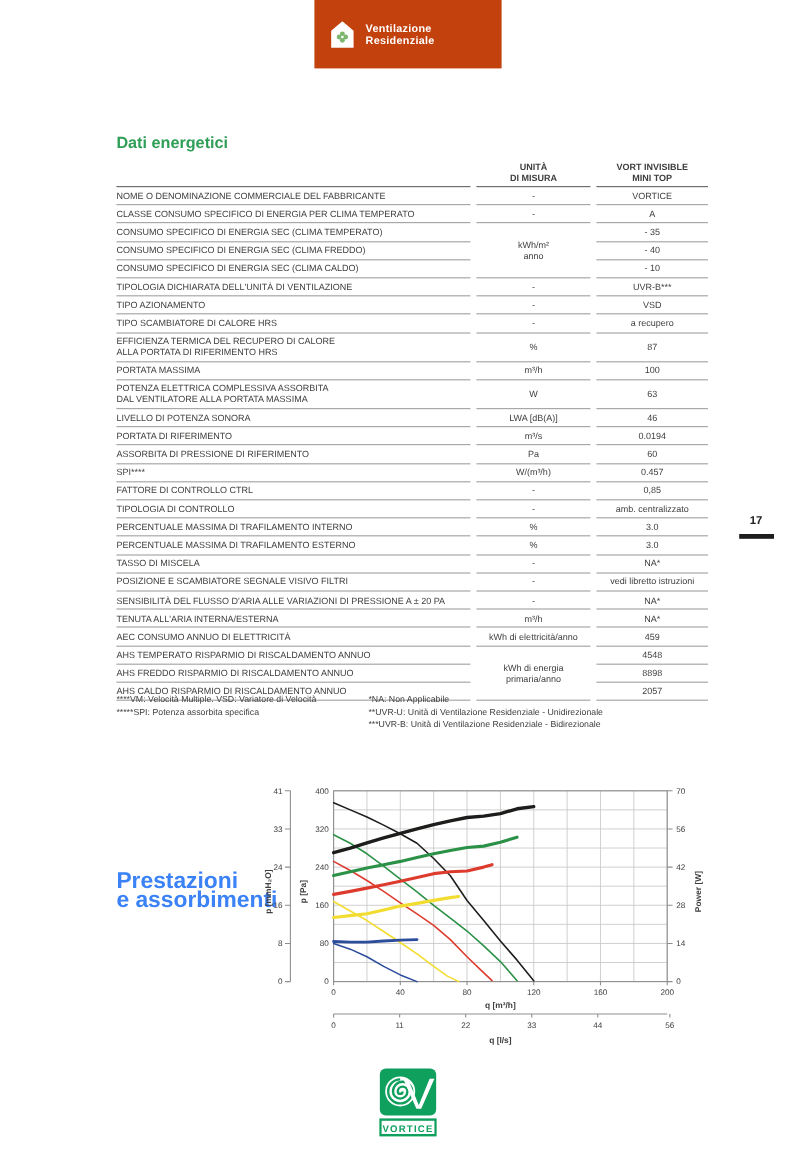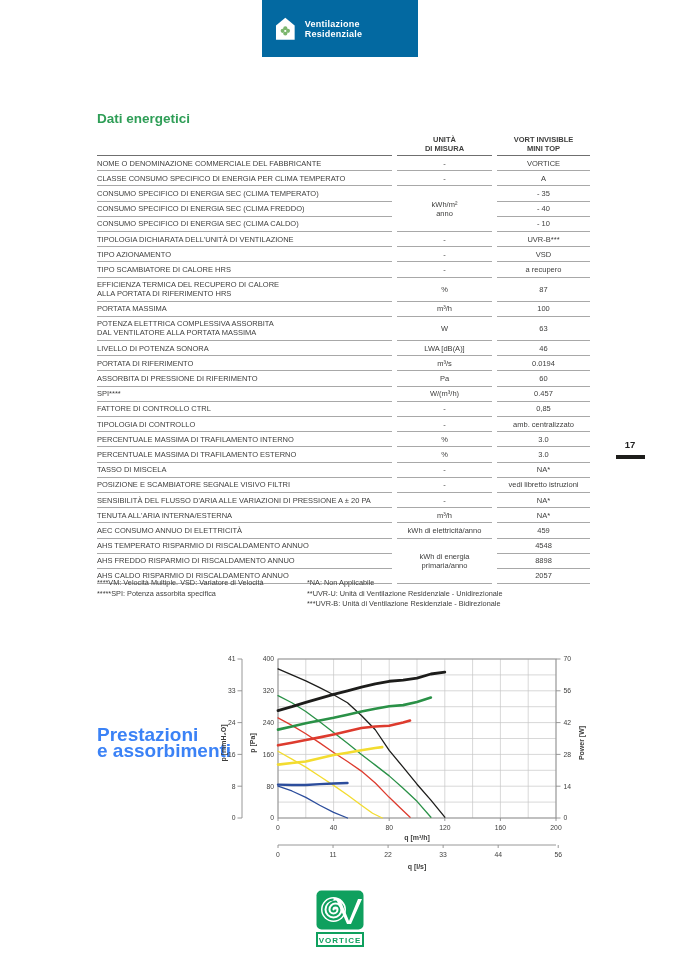--- a/index.html
+++ b/index.html
@@ -1,20 +1,20 @@
 <!DOCTYPE html>
 <html><head>
 <meta charset="utf-8">
 <style>
   html,body{margin:0;padding:0;background:#ffffff;}
   .page{position:relative;width:677px;height:959px;background:#fff;overflow:hidden;
         font-family:"Liberation Sans",sans-serif;color:#3e3e3d;}
 
   
-  .badge{position:absolute;left:262px;top:0;width:156px;height:57px;background:#0369a1;
+  .badge{position:absolute;left:262px;top:0;width:156px;height:57px;background:#c2410c;
          display:flex;align-items:center;gap:9px;padding-left:13px;box-sizing:border-box;}
   .badge-label{color:#fff;font-size:9px;font-weight:bold;letter-spacing:.25px;}
 
   
   .section-title{position:absolute;left:97px;top:111px;font-size:13.5px;font-weight:bold;color:#2f9e57;}
 
   
   .etable{position:absolute;left:97px;top:131px;width:493px;}
   .thead,.trow{display:grid;grid-template-columns:295px 95px 93px;column-gap:5px;}
   .thead .cell{display:flex;align-items:flex-end;justify-content:center;text-align:center;
@@ -29,21 +29,21 @@
   .merged{height:0;display:flex;flex-direction:column;justify-content:center;align-items:center;
           overflow:visible;white-space:pre;text-align:center;}
 
   
   .footnotes{position:absolute;left:97px;top:578px;width:493px;display:flex;}
   .fn-col{font-size:7.3px;line-height:10.5px;}
   .fn-left{width:283px;}
   .fn-right{flex:1;}
 
   
-  .pageno{position:absolute;left:612px;top:439px;width:36px;text-align:center;
+  .pageno{position:absolute;left:612px;top:429px;width:36px;text-align:center;
           font-size:9.5px;font-weight:bold;color:#202020;}
   .pageno-line{width:29px;height:3.5px;background:#1d1d1b;margin:5px auto 0 auto;}
 
   
   .chart-title{position:absolute;left:97px;top:727px;font-size:19px;line-height:16px;
                font-weight:bold;color:#3b82f6;white-space:pre;}
   .chart{position:absolute;left:218px;top:648px;width:385px;height:235px;}
   .chart svg text{font-family:"Liberation Sans",sans-serif;fill:#3e3e3d;}
 
   

